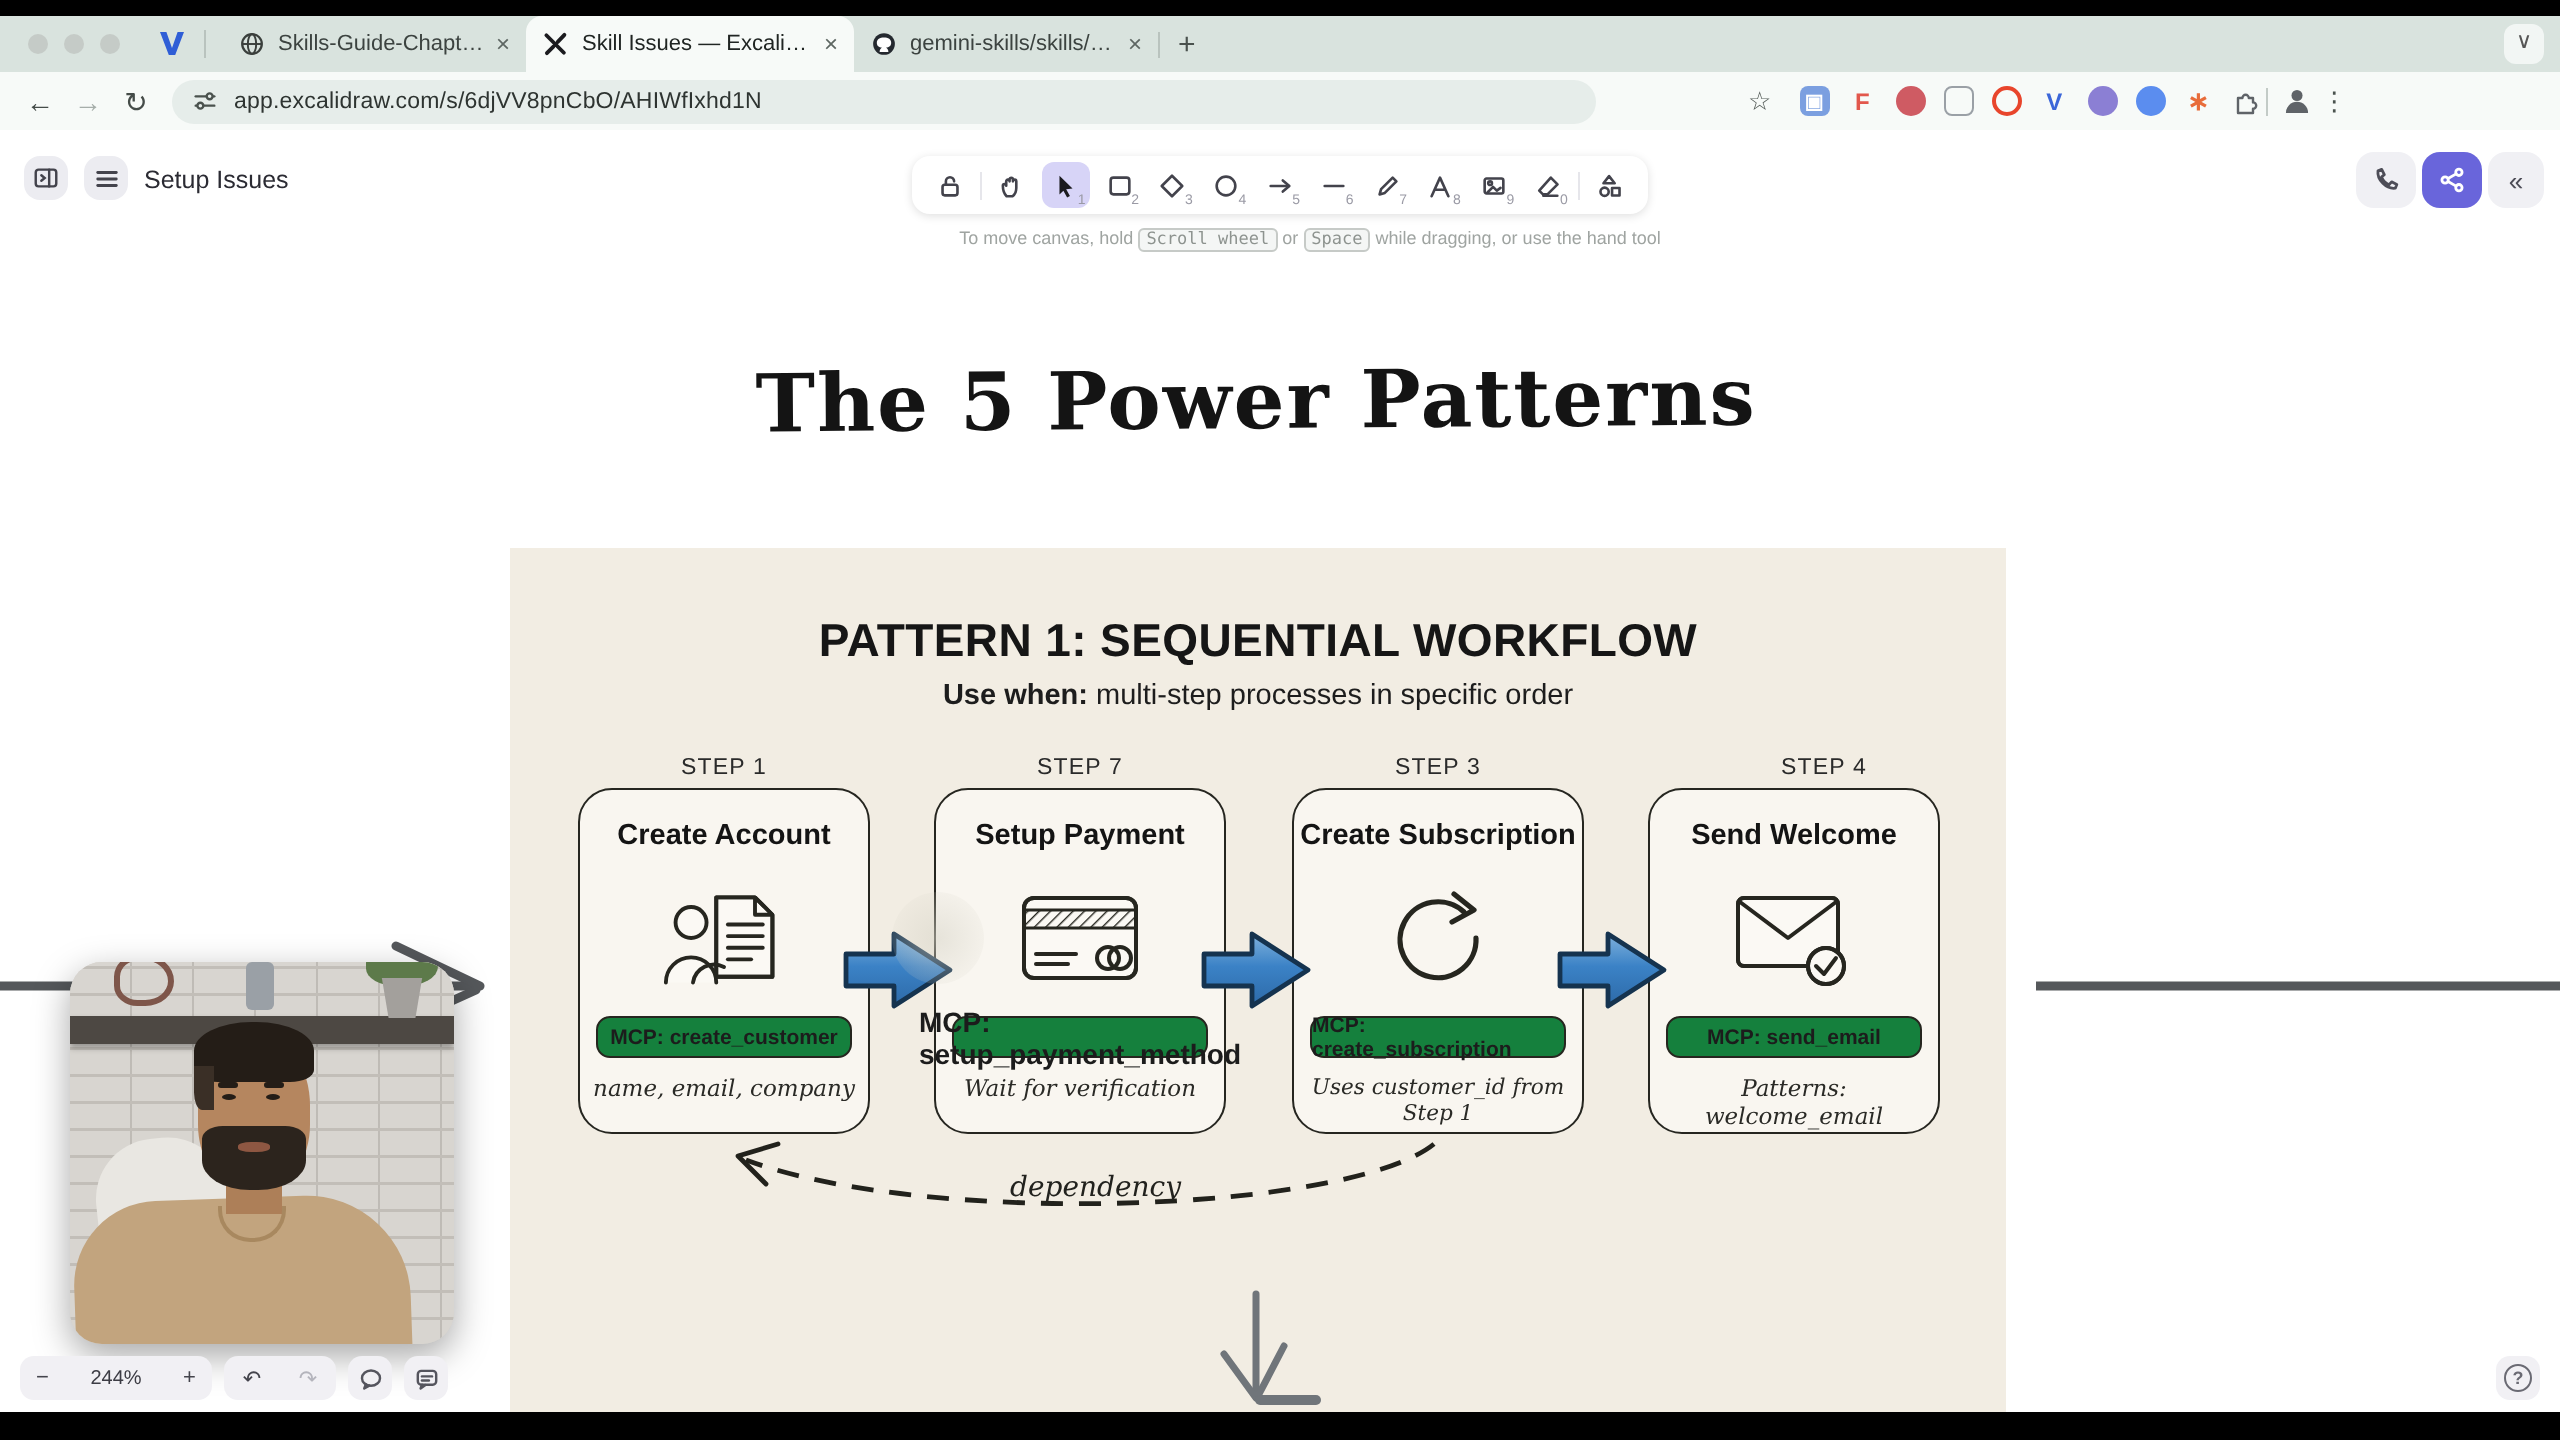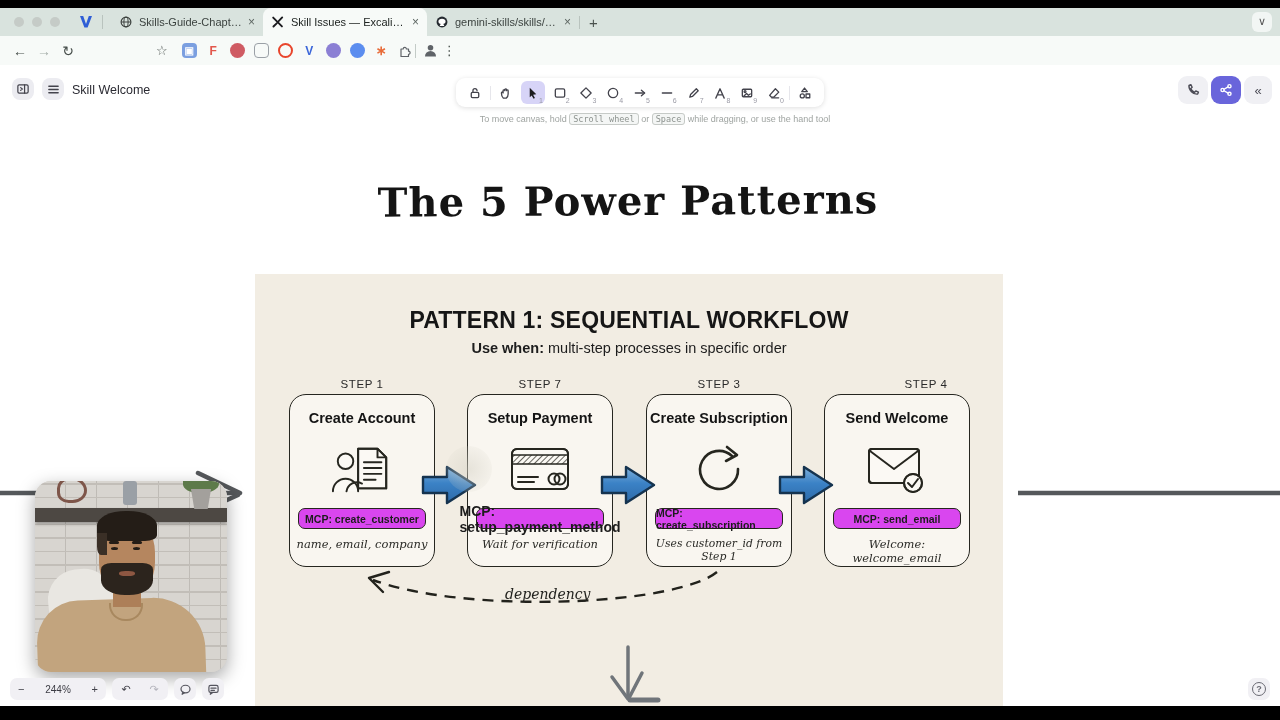--- a/index.html
+++ b/index.html
@@ -72,21 +72,21 @@
   .panel { position:absolute; left:255px; top:209px; width:748px; height:436px; background:#f2ede3; }
   .pattern-title { position:absolute; left:0; top:33px; width:748px; text-align:center; font-family:"Liberation Sans", sans-serif; font-weight:700; font-size:23px; color:#161616; letter-spacing:0.2px; }
   .pattern-sub { position:absolute; left:0; top:66px; width:748px; text-align:center; font-size:14.5px; color:#1d1d1d; }
   .pattern-sub b { font-weight:700; }
 
   .step-label { position:absolute; top:104px; width:146px; text-align:center; font-size:11.5px; color:#2a2a2a; letter-spacing:0.6px; }
   .step-box { position:absolute; top:120px; width:146px; height:173px; background:#f9f6f0; border:1.7px solid #262620; border-radius:17px; }
   .step-title { position:absolute; top:15px; width:100%; text-align:center; font-size:14.5px; font-weight:700; color:#141414; }
   .step-icon { position:absolute; top:42px; left:0; width:100%; height:64px; display:flex; align-items:center; justify-content:center; }
   .step-icon svg { stroke:#26261f; fill:none; stroke-width:2; stroke-linecap:round; stroke-linejoin:round; }
-  .mcp-pill { position:absolute; top:113px; left:8px; right:8px; height:21px; border:1.6px solid #26261f; border-radius:7px; background:#d946ef; display:flex; align-items:center; justify-content:center; font-size:10.5px; font-weight:700; color:#1c1c1c; }
+  .mcp-pill { position:absolute; top:113px; left:8px; right:8px; height:21px; border:1.6px solid #26261f; border-radius:7px; background:#15803d; display:flex; align-items:center; justify-content:center; font-size:10.5px; font-weight:700; color:#1c1c1c; }
   .step-note { position:absolute; top:142px; width:100%; text-align:center; font-family:"DejaVu Serif", serif; font-style:italic; font-size:11.5px; color:#2a2a26; }
 
   .block-arrow { position:absolute; top:185px; width:58px; height:52px; }
   .dep-label { position:absolute; left:250px; top:312px; font-family:"DejaVu Serif", serif; font-style:italic; font-size:14px; color:#22221e; }
 
   .banner { position:absolute; left:33px; top:358px; width:685px; height:45px; border:2.2px solid #20201b; border-radius:11px; display:flex; align-items:center; justify-content:center; gap:12px; }
   .banner:before { content:""; position:absolute; left:6px; right:4px; top:-6px; height:2px; background:#20201b; border-radius:2px; }
   .banner-text { font-size:14.5px; color:#1d1d1d; }
 
   .cursor-ring { position:absolute; left:446px; top:381px; width:46px; height:46px; border-radius:50%; background:radial-gradient(circle, rgba(215,212,200,0.55) 0%, rgba(215,212,200,0.15) 70%, transparent 75%); z-index:6; }
@@ -167,20 +167,31 @@
 
     <span class="newtab">+</span>
     <div class="tab-chevron">∨</div>
   </div>
 
   <div class="urlrow">
     <span class="navbtn" style="margin-left:8px">←</span>
     <span class="navbtn disabled">→</span>
     <span class="navbtn">↻</span>
 
+    <div class="url-pill">
+      <svg width="13" height="13" viewBox="0 0 14 14">
+          <g stroke="#4a524e" stroke-width="1.3" stroke-linecap="round">
+            <line x1="2" y1="4.5" x2="12" y2="4.5"></line>
+            <line x1="2" y1="9.5" x2="12" y2="9.5"></line>
+            <circle cx="9.5" cy="4.5" r="1.6" fill="#e6edea"></circle>
+            <circle cx="4.5" cy="9.5" r="1.6" fill="#e6edea"></circle>
+          </g>
+        </svg>
+      <span class="url-text">app.excalidraw.com/s/6djVV8pnCbO/AHIWfIxhd1N</span>
+    </div>
 
     <span class="star">☆</span>
 
     <div class="ext-row">
       <span class="ext" style="background:#7b9fe0">▣</span>
       <span class="ext" style="background:transparent;color:#e2574c;font-size:12px">F</span>
       <span class="ext round" style="background:#cf5b63"></span>
       <span class="ext" style="background:transparent;border:1.4px solid #9aa0a6"></span>
       <span class="ext round" style="background:transparent;color:#e8452c;border:2.5px solid #e8452c"></span>
       <span class="ext" style="background:transparent;color:#3b66d9;font-size:12px">V</span>
@@ -223,21 +234,21 @@
 
     <div class="cursor-ring"></div>
 
     <div class="panel">
       <div class="pattern-title">PATTERN 1: SEQUENTIAL WORKFLOW</div>
       <div class="pattern-sub"><b>Use when:</b><span> multi-step processes in specific order</span></div>
 
       <div class="step-label" style="left:34px">STEP 1</div>
       <div class="step-label" style="left:212px">STEP 7</div>
       <div class="step-label" style="left:391px">STEP 3</div>
-      <div class="step-label" style="left:598px">STEP 4</div>
+      <div class="step-label" style="left:584px">STEP 4</div>
 
       <div class="step-box" style="left:34px">
         <div class="step-title">Create Account</div>
         <div class="step-icon">
           <svg width="62" height="54" viewBox="0 0 64 54">
             <path d="M28,6 h20 l9,9 v32 h-29 z" fill="#fbf9f4"></path>
               <path d="M28,6 h20 l9,9 v32 h-29 z M48,6 v9 h9"></path>
             <line x1="34" y1="20" x2="52" y2="20"></line>
               <line x1="34" y1="26" x2="52" y2="26"></line>
               <line x1="34" y1="32" x2="52" y2="32"></line>
@@ -291,21 +302,21 @@
           <svg width="62" height="52" viewBox="0 0 62 52">
             <rect x="3" y="6" width="50" height="34" rx="3" fill="#fbf9f4"></rect>
               <rect x="3" y="6" width="50" height="34" rx="3"></rect>
             <path d="M4,8 L28,26 L52,8" fill="none"></path>
             <circle cx="47" cy="40" r="9" fill="#fbf9f4"></circle>
               <circle cx="47" cy="40" r="9"></circle>
             <path d="M42,40 L46,44 L52,36" fill="none"></path>
           </svg>
         </div>
         <div class="mcp-pill">MCP: send_email</div>
-        <div class="step-note">Welcome: welcome_email</div>
+        <div class="step-note">Patterns: welcome_email</div>
       </div>
 
       <svg class="block-arrow" style="left:166px" viewBox="0 0 58 52">
         <defs>
             <linearGradient id="bg1" x1="0" y1="0" x2="0" y2="1">
               <stop offset="0" stop-color="#7fb1dc"></stop>
               <stop offset="0.45" stop-color="#3b82c6"></stop>
               <stop offset="1" stop-color="#2d6aa8"></stop>
             </linearGradient>
           </defs>
@@ -334,21 +345,21 @@
         <path d="M5,6 L6.8,7.5 L5,9"></path>
       </svg>
   </div>
   <div class="ex-btn" style="left:42px;top:78px;width:22px;height:22px">
     <svg width="13" height="13" viewBox="0 0 14 14" style="stroke:#43434c;stroke-width:1.5;stroke-linecap:round">
         <line x1="2" y1="3.5" x2="12" y2="3.5"></line>
         <line x1="2" y1="7" x2="12" y2="7"></line>
         <line x1="2" y1="10.5" x2="12" y2="10.5"></line>
       </svg>
   </div>
-  <div class="doc-title">Skill Welcome</div>
+  <div class="doc-title">Setup Issues</div>
 
   <div class="toolbar">
     <div class="tool">
         <svg viewBox="0 0 15 15">
           <rect x="3.5" y="6.8" width="8" height="5.7" rx="1.2"></rect>
           <path d="M5.3,6.8 V5 a2.2,2.2 0 0 1 4.4,0"></path>
         </svg>
       </div>
     <div class="tool-gap"></div>
     <div class="tool">

